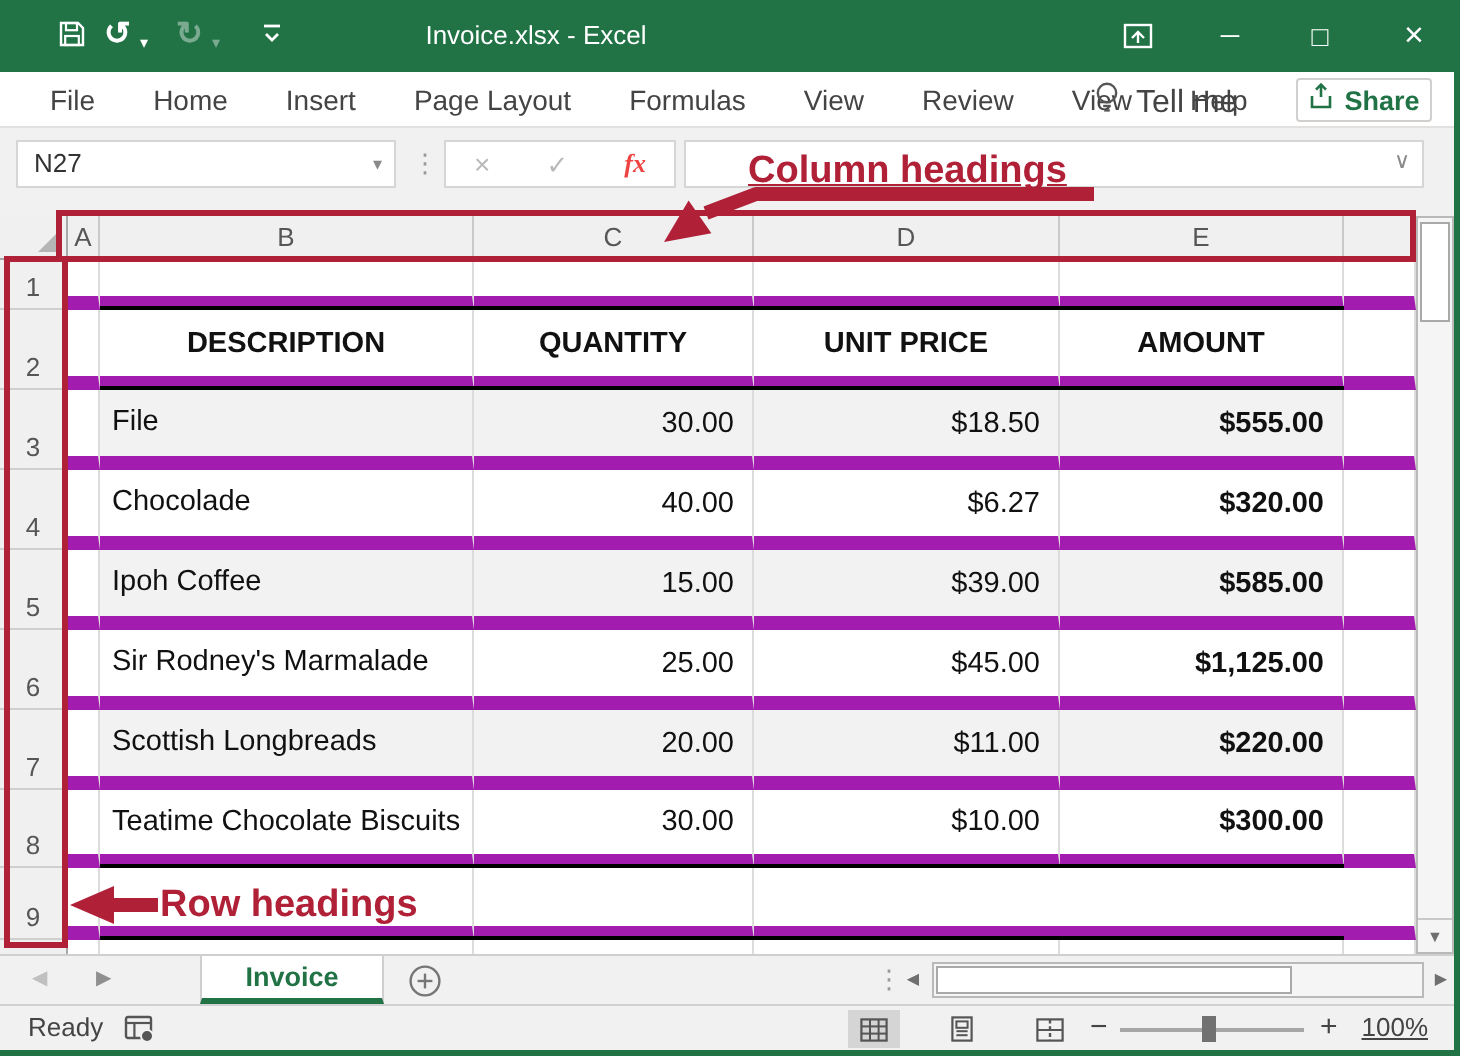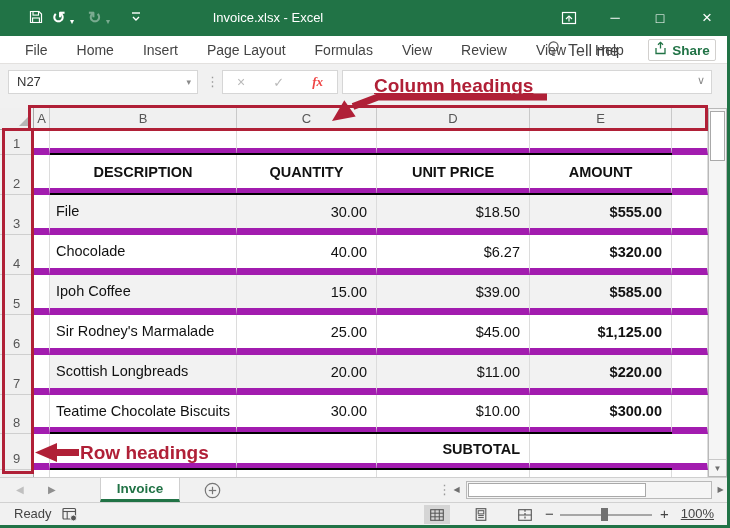--- a/index.html
+++ b/index.html
@@ -73,21 +73,21 @@
   .vscroll { position:absolute; left:708px; top:108px; width:19px; height:369px;
              background:#f5f5f5; border:1px solid #b9b9b9; }
   .vthumb { position:absolute; left:1px; top:2px; width:15px; height:50px; background:#fff; border:1px solid #a9a9a9; }
   .vdown { position:absolute; left:0; bottom:0; width:17px; height:17px; color:#6f6f6f;
            font-size:8px; text-align:center; line-height:17px; border-top:1px solid #c9c9c9; }
 
   
   .tabstrip { position:absolute; left:0; top:477px; width:730px; height:25px; background:#f1f1f1;
               border-top:1px solid #cfcfcf; }
   .navarrow { position:absolute; top:0; height:24px; line-height:24px; font-size:10px; }
-  .sheettab { position:absolute; left:100px; top:0; width:80px; height:24px; background:#fff;
+  .sheettab { position:absolute; left:100px; top:0; width:92px; height:24px; background:#fff;
               border-left:1px solid #cfcfcf; border-right:1px solid #cfcfcf;
               border-bottom:3px solid #217346; color:#217346; font-weight:700; font-size:13.5px;
               text-align:center; line-height:21px; }
   .addsheet { position:absolute; left:204px; top:4px; }
   .hscroll-larrow { position:absolute; left:448px; top:3px; width:17px; height:18px; color:#6f6f6f;
                     font-size:8px; text-align:center; line-height:18px; }
   .hscroll { position:absolute; left:466px; top:3px; width:246px; height:18px;
              background:#f5f5f5; border:1px solid #b9b9b9; }
   .hthumb { position:absolute; left:1px; top:1px; width:178px; height:14px; background:#fff; border:1px solid #a9a9a9; }
   .hscroll-rarrow { position:absolute; left:712px; top:3px; width:17px; height:18px; color:#6f6f6f;
@@ -286,21 +286,20 @@
     <div class="cell wD num">$10.00</div>
     <div class="cell wE num bold">$300.00</div>
     <div class="cell wF"></div>
   </div>
 
   <div class="grow" style="top:434px; height:36px;">
     <div class="rh">9</div>
     <div class="cell wA"></div>
     <div class="cell wB"></div>
     <div class="cell wC"></div>
-    <div class="cell wD num bold">SUBTOTAL</div>
     <div class="cell wF"></div>
   </div>
 
   <div class="grow" style="top:470px; height:7px;">
     <div class="rh" style="border-bottom:none;"></div>
     <div class="cell wA" style="border-bottom:none;"></div>
       <div class="cell wB" style="border-bottom:none;"></div>
       <div class="cell wC" style="border-bottom:none;"></div>
       <div class="cell wD" style="border-bottom:none;"></div>
       <div class="cell wE" style="border-bottom:none;"></div>

